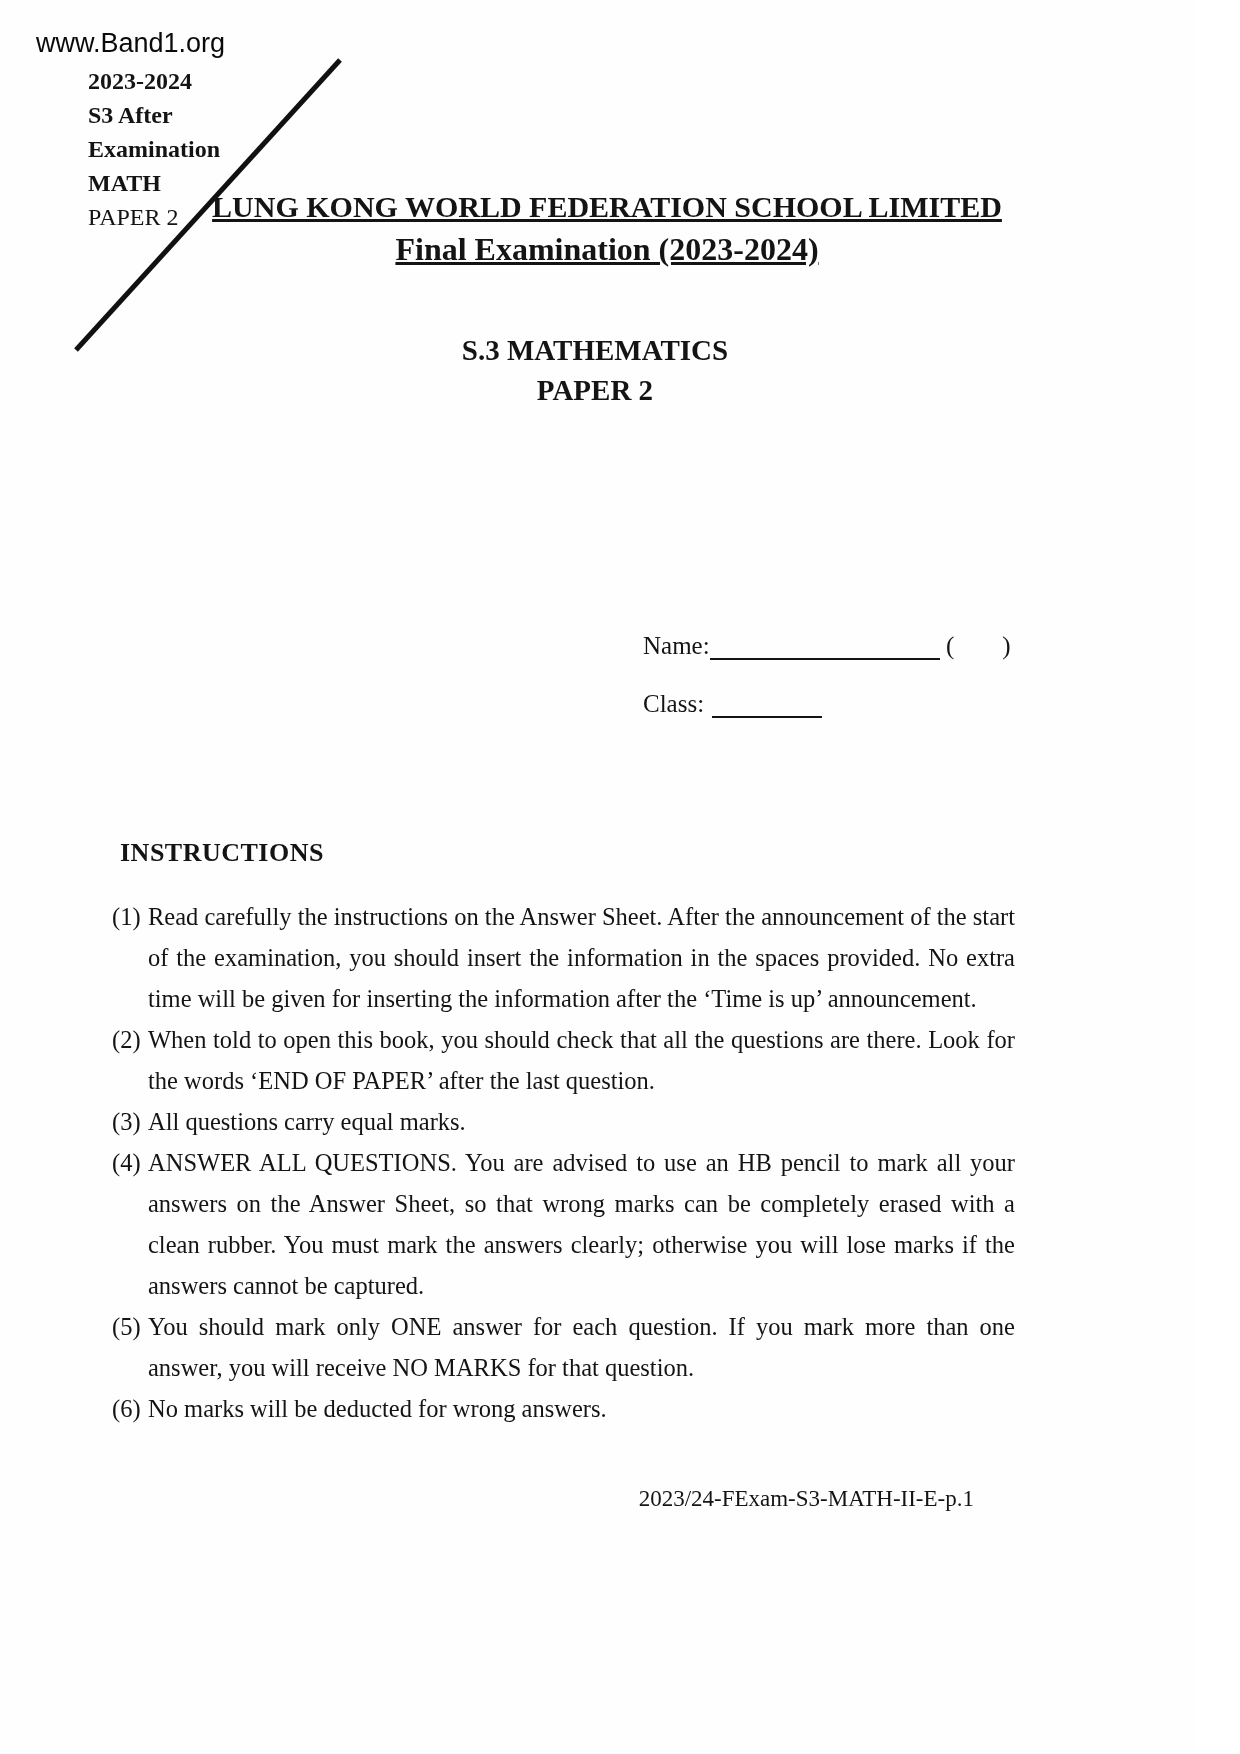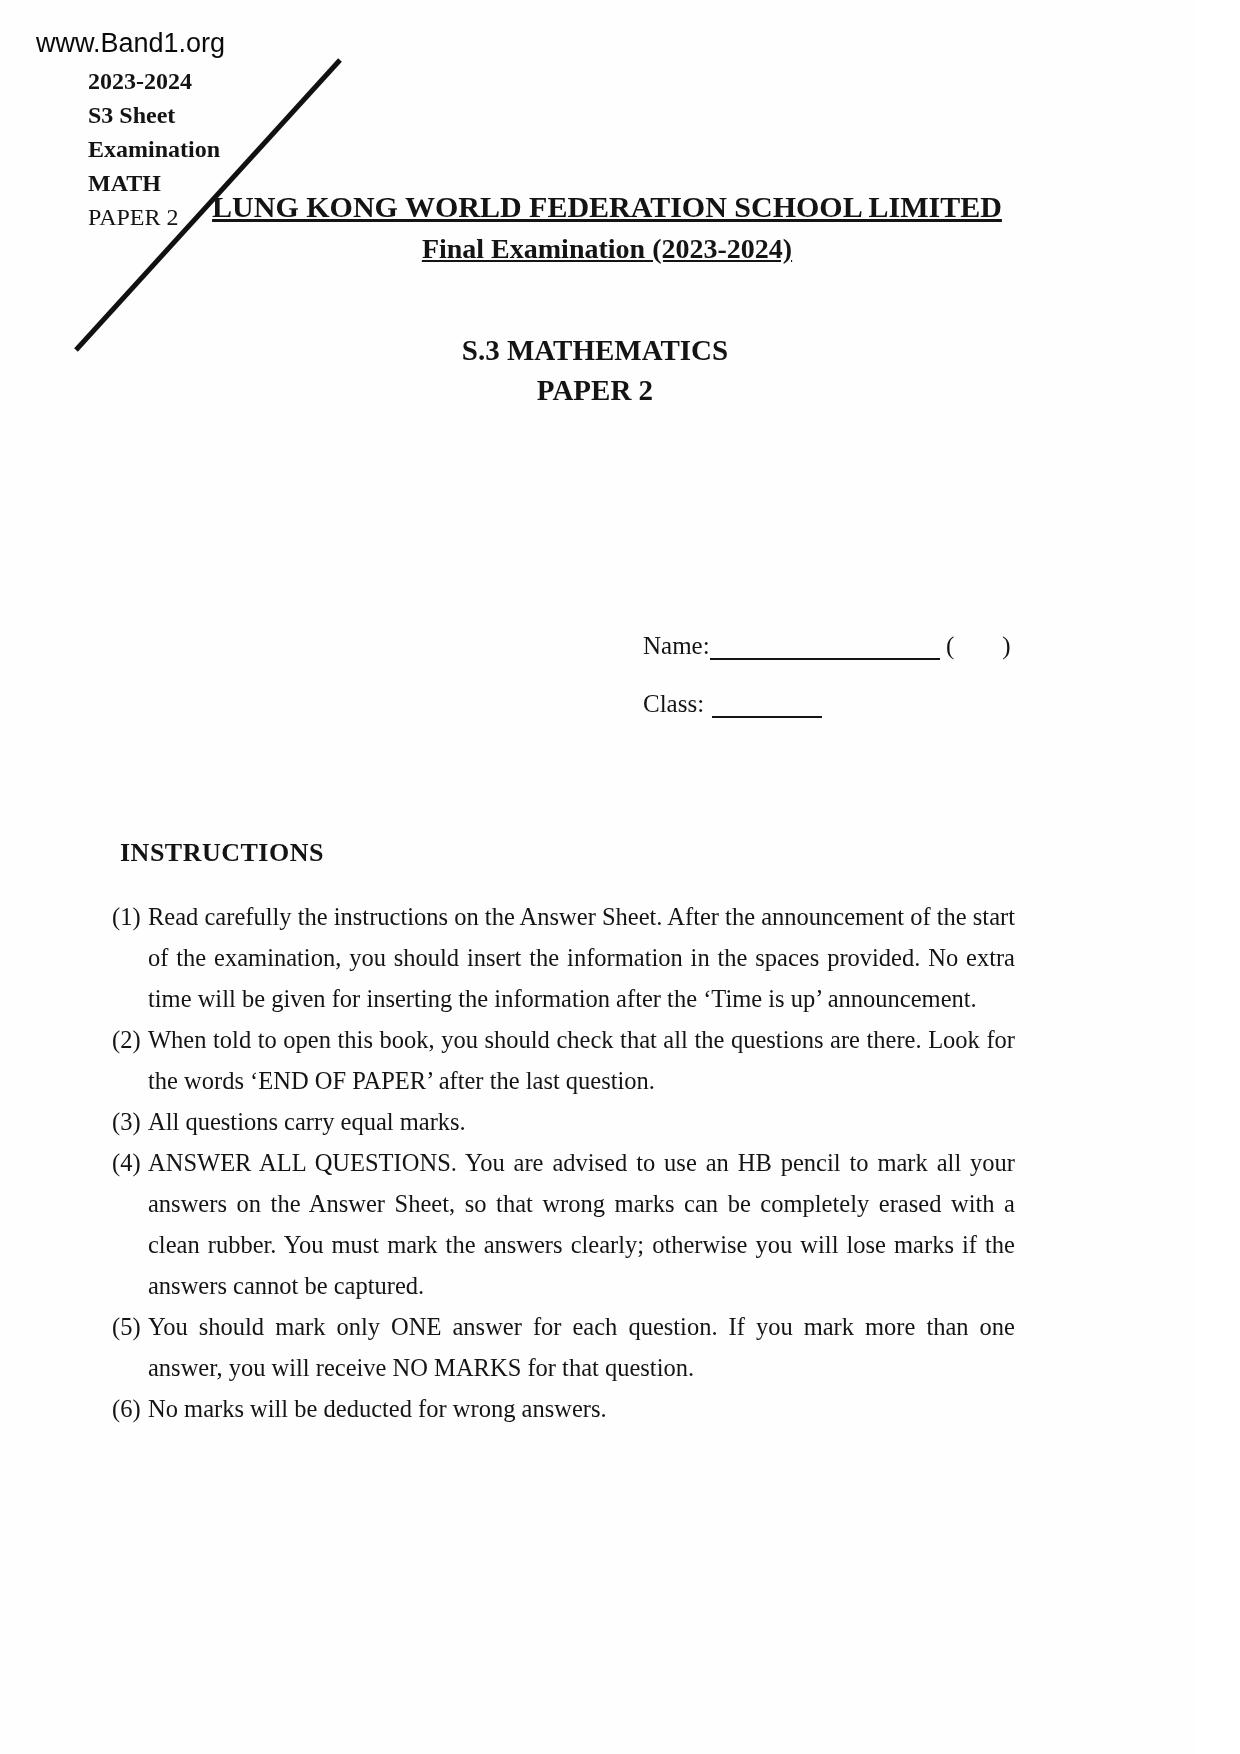--- a/index.html
+++ b/index.html
@@ -48,21 +48,21 @@
     text-align: center;
     padding-left: 24px;
   }
   .headings .h1 {
     font-size: 30px;
     font-weight: bold;
     text-decoration: underline;
     line-height: 42px;
   }
   .headings .h2 {
-    font-size: 28px;
+    font-size: 32px;
     font-weight: bold;
     text-decoration: underline;
     line-height: 42px;
   }
   .subject-block {
     position: absolute;
     left: 0; top: 330px;
     width: 1190px;
     text-align: center;
   }
@@ -149,21 +149,21 @@
 </style>
 </head>
 <body>
 
 <div class="page">
 
   <div class="watermark">www.Band1.org</div>
 
   <div class="corner-label">
     <div>2023-2024</div>
-    <div>S3 Sheet</div>
+    <div>S3 After</div>
     <div>Examination</div>
     <div>MATH</div>
     <div class="regular">PAPER 2</div>
   </div>
 
   <svg class="diag" viewBox="0 0 290 310" xmlns="http://www.w3.org/2000/svg">
     <line x1="10" y1="300" x2="274" y2="10" stroke="#111111" stroke-width="5"></line>
   </svg>
 
   <div class="headings">
@@ -215,14 +215,15 @@
       <span class="ins-text"><span>You should mark only </span><span class="b">ONE</span><span> answer for each question. If you mark more than one answer, you will receive </span><span class="b">NO MARKS</span><span> for that question.</span></span>
     </div>
 
     <div class="ins-item">
       <span class="ins-num">(6)</span>
       <span class="ins-text"><span>No marks will be deducted for wrong answers.</span></span>
     </div>
 
   </div>
 
+  <div class="footer-code">2023/24-FExam-S3-MATH-II-E-p.1</div>
 
 </div>
 
 </body></html>

